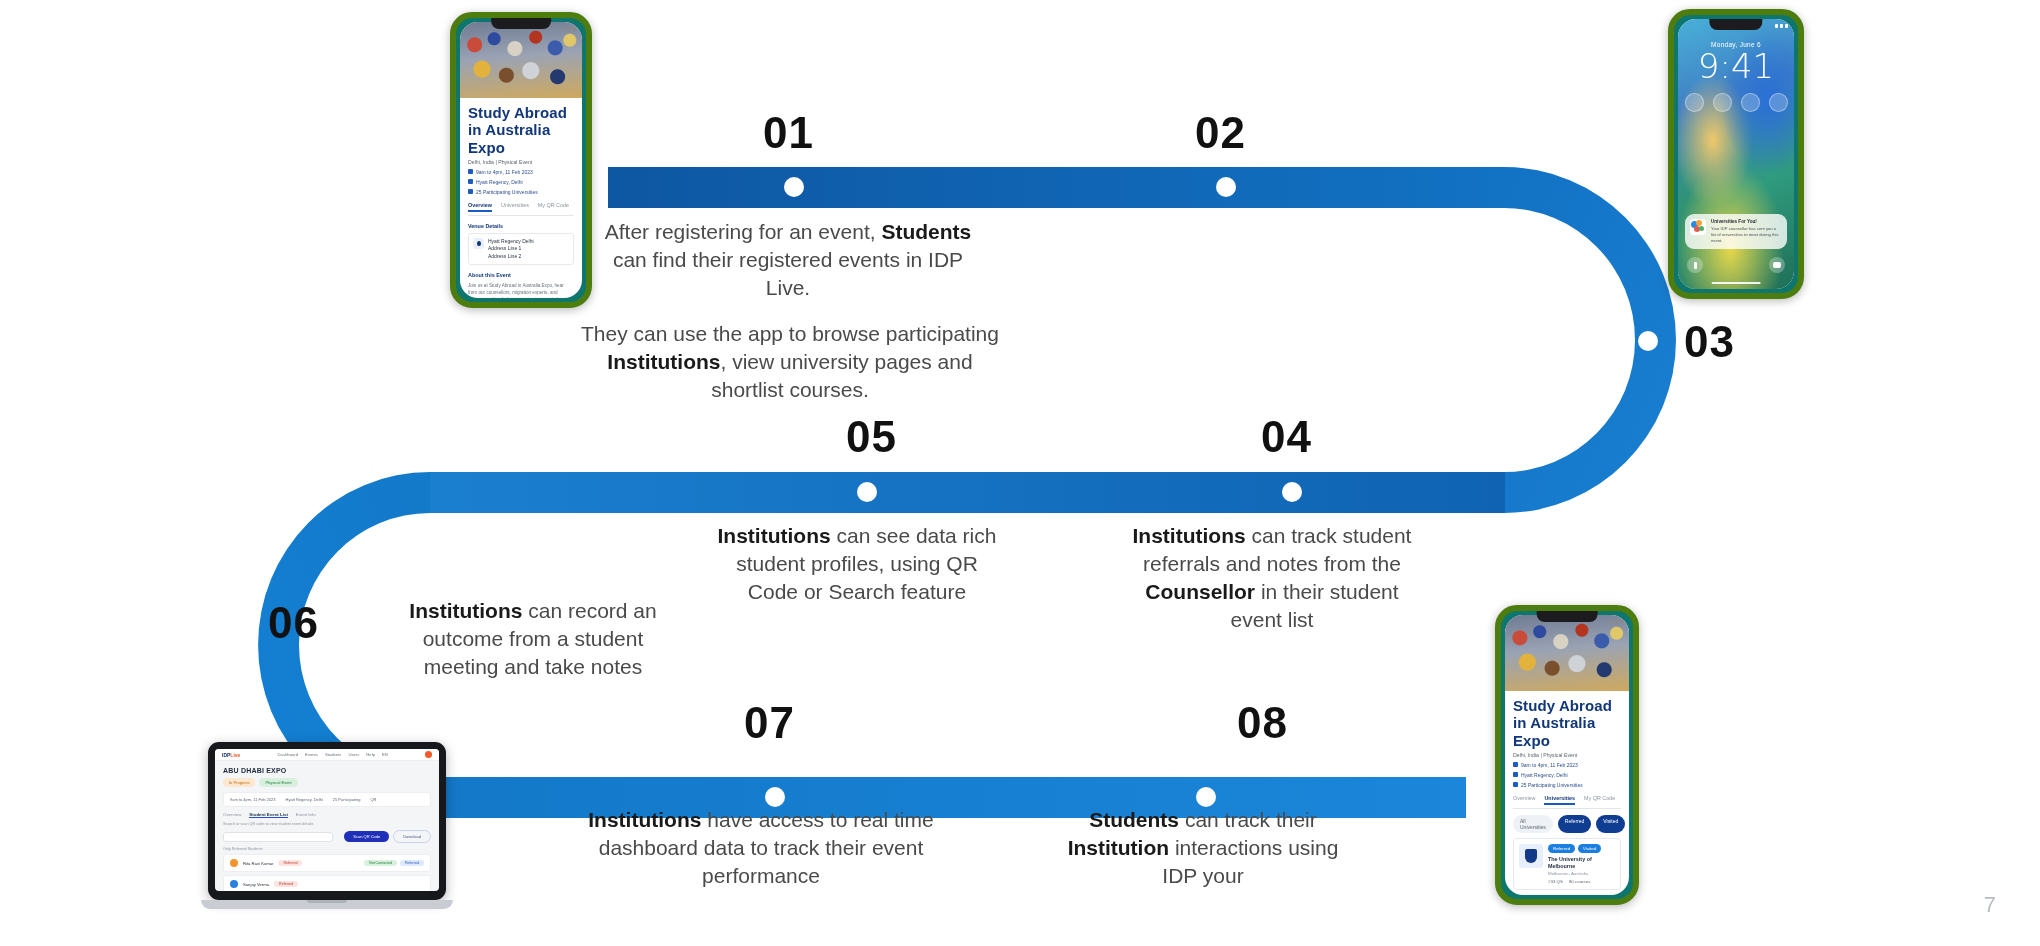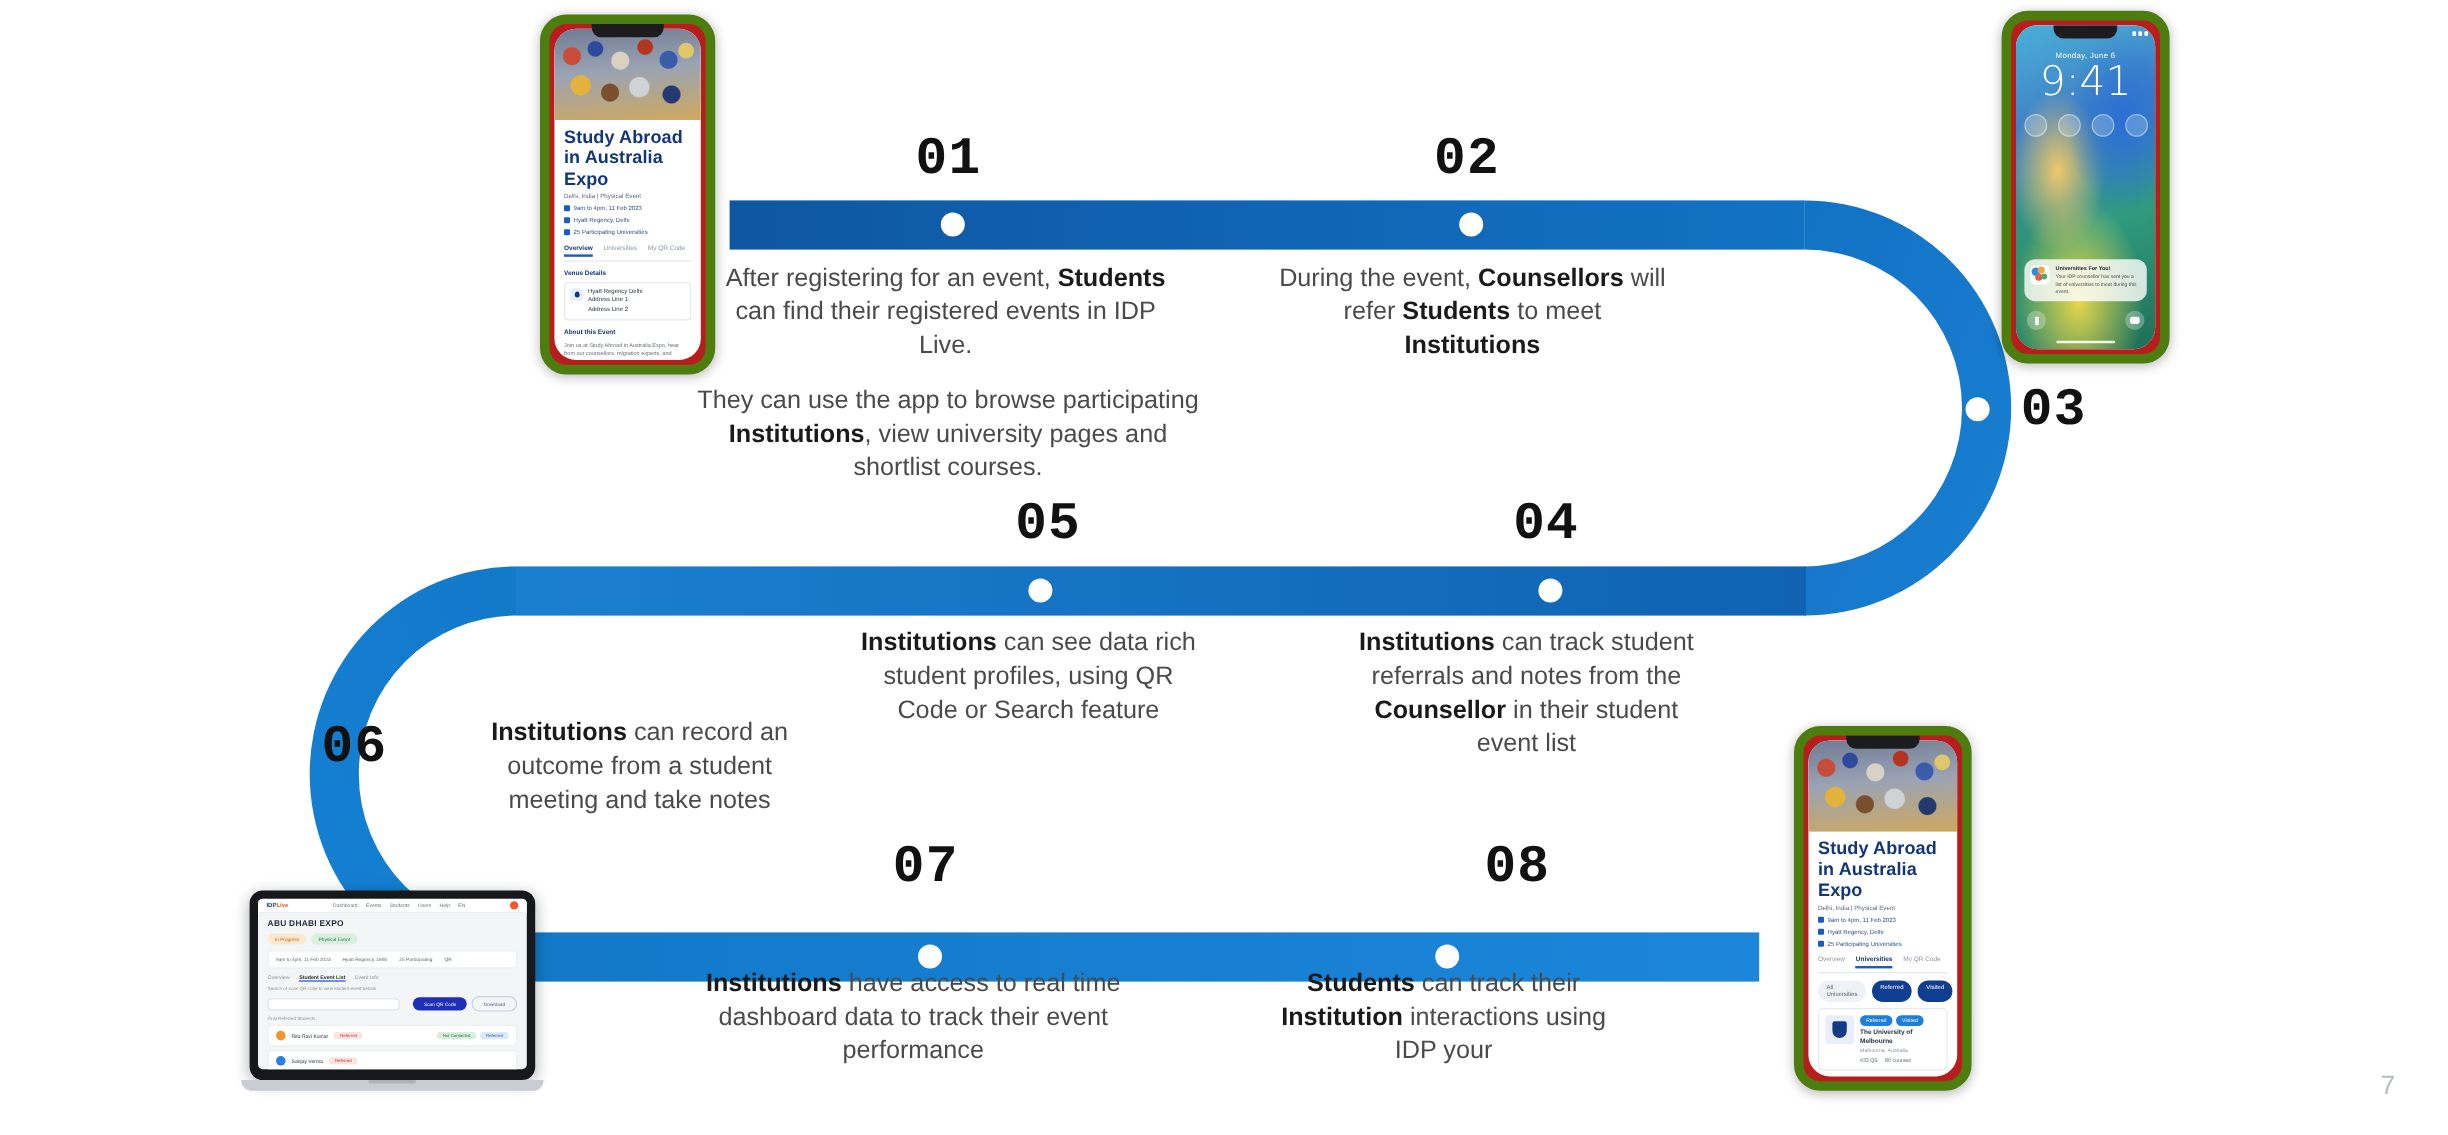--- a/index.html
+++ b/index.html
@@ -17,21 +17,21 @@
   #ribbon{position:absolute;left:0;top:0;width:2040px;height:946px;}
 
   
   .step-num{
     position:absolute;
     font-size:44px;
     font-weight:700;
     color:#111111;
     letter-spacing:1px;
     white-space:nowrap;
-    font-family:Liberation Mono, monospace;
+    font-family:Liberation Sans, sans-serif;
   }
 
   
   .step-text{
     position:absolute;
     font-size:21px;
     line-height:1.33;
     color:#4a4a4a;
     text-align:center;
     font-family:"Liberation Sans","DejaVu Sans",sans-serif;
@@ -43,24 +43,24 @@
     position:absolute;
     width:20px;height:20px;
     background:#ffffff;
     border-radius:50%;
   }
 
   
   .phone{
     position:absolute;
     border-radius:22px;
-    background:#b91c1c;
+    background:#0f766e;
     box-shadow:0 2px 10px rgba(0,0,0,.28);
     overflow:hidden;
-    border:8px solid #4d7c0f;
+    border:6px solid #4d7c0f;
     text-decoration:underline;
   }
   .phone .screen{
     position:absolute;inset:4px;
     border-radius:18px;
     overflow:hidden;
     background:#ffffff;
   }
   .notch{
     position:absolute;top:0;left:50%;transform:translateX(-50%);
@@ -279,21 +279,20 @@
   <div class="step-num" style="left:1195px;top:108px;">02</div>
   <div class="step-num" style="left:1684px;top:317px;">03</div>
   <div class="step-num" style="left:1261px;top:412px;">04</div>
   <div class="step-num" style="left:836px;top:412px;margin-left:10px;">05</div>
   <div class="step-num" style="left:268px;top:598px;">06</div>
   <div class="step-num" style="left:744px;top:698px;">07</div>
   <div class="step-num" style="left:1237px;top:698px;">08</div>
 
   <div class="step-text" style="left:598px;top:218px;width:380px;"><span>After registering for an event, </span><b>Students</b><span> can find their registered events in IDP Live.</span></div>
   <div class="step-text" style="left:580px;top:320px;width:420px;"><span>They can use the app to browse participating </span><b>Institutions</b><span>, view university pages and shortlist courses.</span></div>
-  <div class="step-text" style="left:1062px;top:218px;width:330px;"><span>During the event, </span><b>Counsellors</b><span> will refer </span><b>Students</b><span> to meet </span><b>Institutions</b></div>
   <div class="step-text" style="left:1122px;top:522px;width:300px;"><b>Institutions</b><span> can track student referrals and notes from the </span><b>Counsellor</b><span> in their student event list</span></div>
   <div class="step-text" style="left:712px;top:522px;width:290px;"><b>Institutions</b><span> can see data rich student profiles, using QR Code or Search feature</span></div>
   <div class="step-text" style="left:388px;top:597px;width:290px;"><b>Institutions</b><span> can record an outcome from a student meeting and take notes</span></div>
   <div class="step-text" style="left:586px;top:806px;width:350px;"><b>Institutions</b><span> have access to real time dashboard data to track their event performance</span></div>
   <div class="step-text" style="left:1058px;top:806px;width:290px;"><b>Students</b><span> can track their </span><b>Institution</b><span> interactions using IDP your</span></div>
 
   <div class="phone" style="left:450px;top:12px;width:130px;height:284px;">
     <div class="notch"></div>
     <div class="screen">
       <div class="statusbar">

